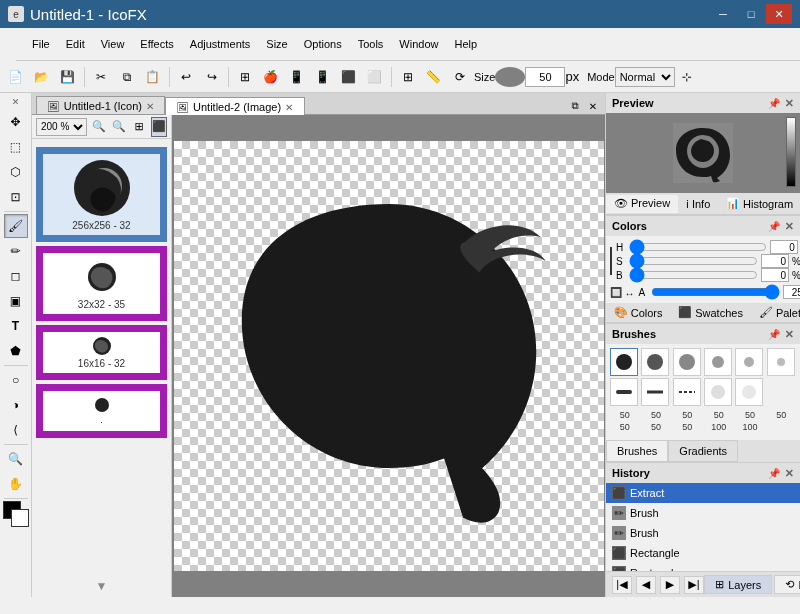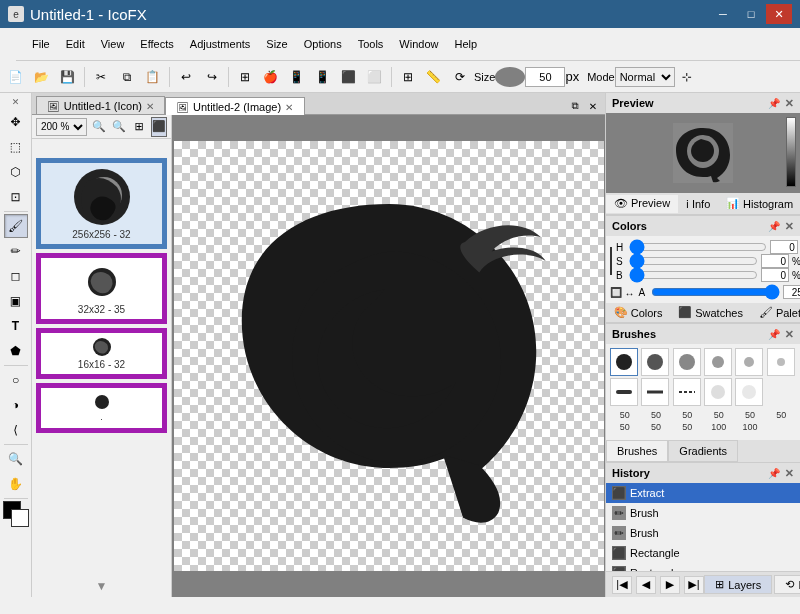--- a/index.html
+++ b/index.html
@@ -51,21 +51,21 @@
     .zoom-select { height: 18px; font-size: 11px; border: 1px solid #aaa; }
     .canvas-tool-btn { width: 20px; height: 20px; display: flex; align-items: center; justify-content: center; border: 1px solid transparent; cursor: pointer; font-size: 11px; }
     .canvas-tool-btn.active { border: 1px solid #666; background: #d0d8e8; }
 
     
     .canvas-area { flex: 1; background: #808080; overflow: auto; display: flex; align-items: center; justify-content: center; }
     .canvas-checkerboard { width: 430px; height: 430px; background-image: linear-gradient(45deg, #ccc 25%, transparent 25%), linear-gradient(-45deg, #ccc 25%, transparent 25%), linear-gradient(45deg, transparent 75%, #ccc 75%), linear-gradient(-45deg, transparent 75%, #ccc 75%); background-size: 16px 16px; background-position: 0 0, 0 8px, 8px -8px, -8px 0px; background-color: white; position: relative; display: flex; align-items: center; justify-content: center; }
 
     
     .icon-panel { width: 140px; background: #f0f0f0; border-right: 1px solid #ccc; display: flex; flex-direction: column; padding: 4px; gap: 4px; overflow-y: auto; }
-    .icon-thumb { border: 5px solid #a21caf; background: white; display: flex; flex-direction: column; align-items: center; padding: 4px; cursor: pointer; }
+    .icon-thumb { border: 7px solid #a21caf; background: white; display: flex; flex-direction: column; align-items: center; padding: 4px; cursor: pointer; }
     .icon-thumb.selected { border-color: #4a7eba; background: #dce8f5; }
     .icon-thumb-label { font-size: 10px; color: #333; margin-top: 2px; }
     .icon-thumb-img { width: 60px; height: 60px; display: flex; align-items: center; justify-content: center; }
     .icon-thumb-img-sm { width: 40px; height: 40px; display: flex; align-items: center; justify-content: center; }
     .icon-thumb-img-xs { width: 20px; height: 20px; display: flex; align-items: center; justify-content: center; }
 
     
     .right-panel { width: 195px; background: #f0f0f0; border-left: 1px solid #ccc; display: flex; flex-direction: column; }
     .panel-section { border-bottom: 1px solid #ccc; }
     .panel-header { background: #e0e0e0; padding: 3px 6px; font-size: 11px; font-weight: bold; display: flex; align-items: center; justify-content: space-between; height: 20px; }
@@ -237,21 +237,21 @@
       <div class="tab-actions">
         <div class="tab-action-btn">⧉</div>
         <div class="tab-action-btn">✕</div>
       </div>
     </div>
 
     <div style="display:flex;flex:1;min-height:0;">
 
       <div class="icon-panel">
 
-        <div style="height:24px;background:#f0f0f0;display:flex;align-items:center;gap:4px;padding:0 2px;border-bottom:1px solid #ccc;margin:-4px -4px 15px -4px;padding:0 4px;">
+        <div style="height:24px;background:#f0f0f0;display:flex;align-items:center;gap:4px;padding:0 2px;border-bottom:1px solid #ccc;margin:-4px -4px 4px -4px;padding:0 4px;">
           <select class="zoom-select" style="width:60px;font-size:10px;">
             <option>200 %</option>
             <option>100 %</option>
             <option>50 %</option>
           </select>
           <div class="canvas-tool-btn">🔍</div>
           <div class="canvas-tool-btn">🔍</div>
           <div class="canvas-tool-btn">⊞</div>
           <div class="canvas-tool-btn active" style="background:#d0d8e8;">⬛</div>
         </div>

